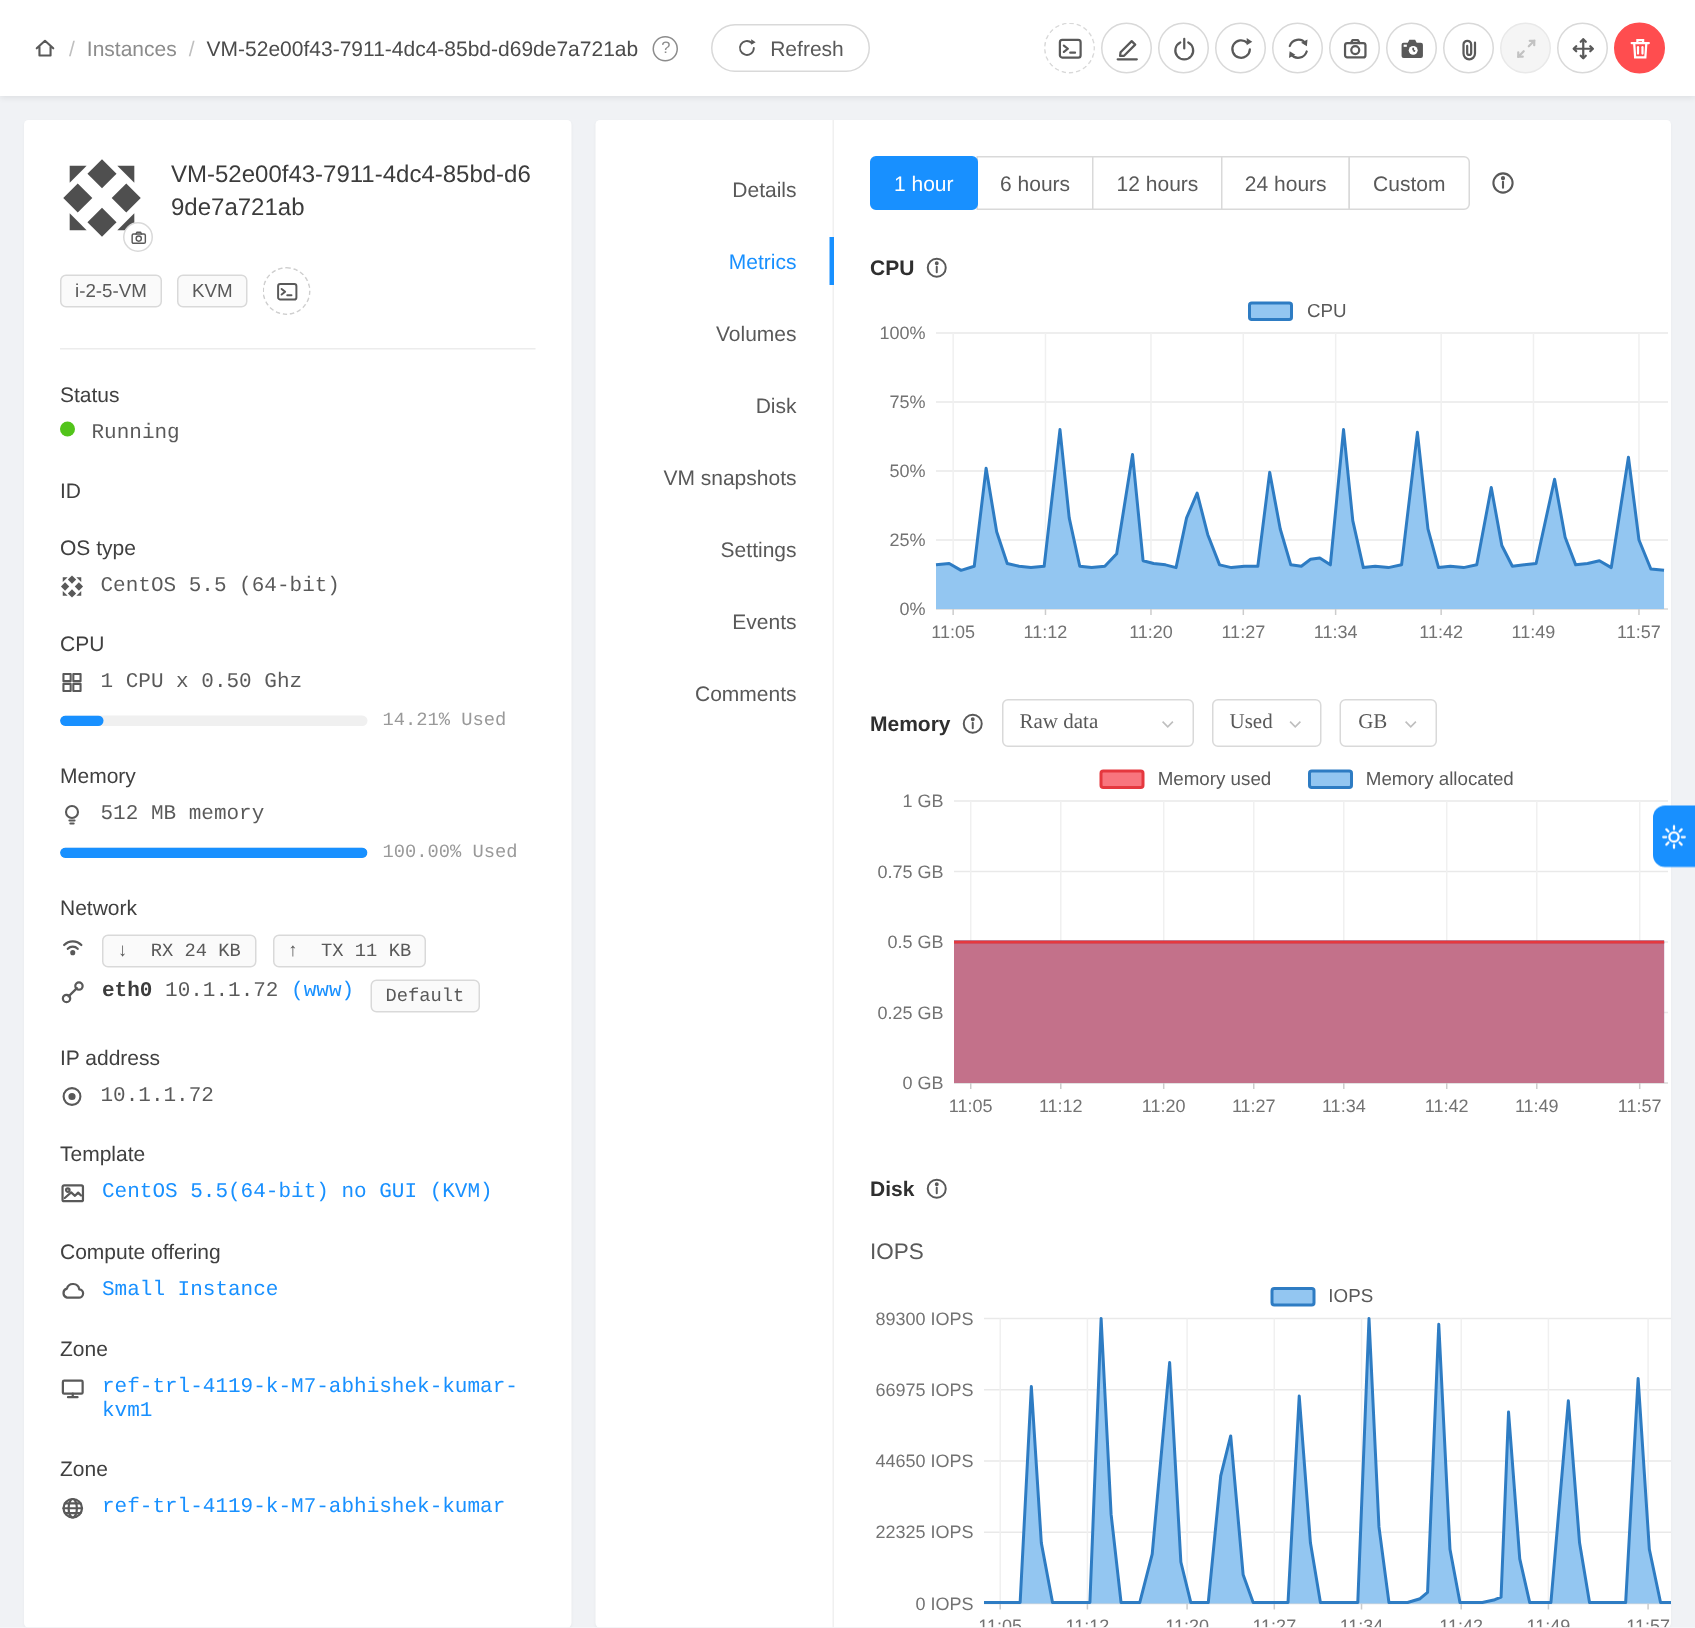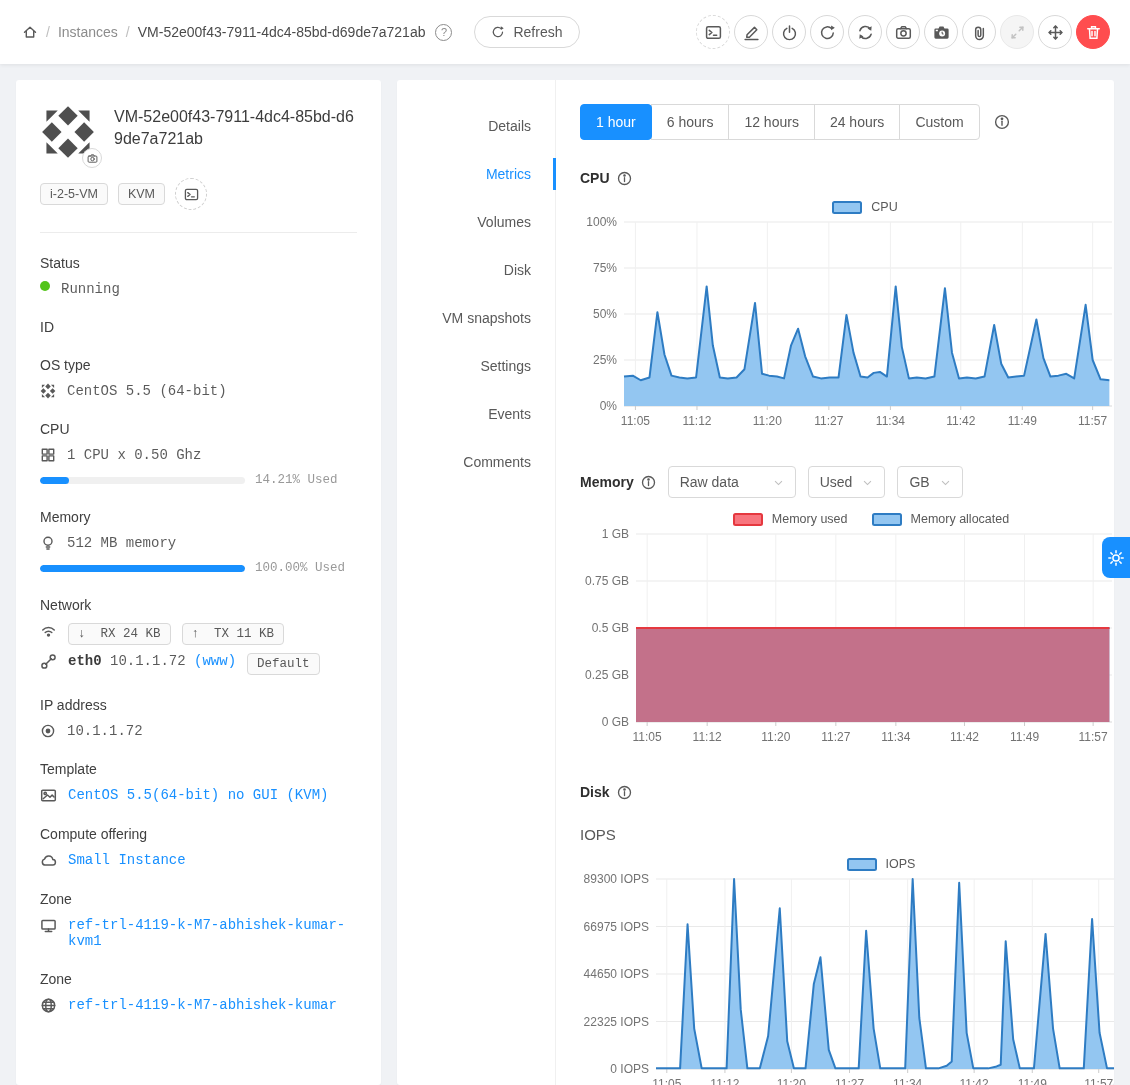--- a/index.html
+++ b/index.html
@@ -77,21 +77,21 @@
   .seg.active { background:#1890ff; border-color:#1890ff; color:#fff; z-index:2; border-radius:4px; }
   .info-i { margin-left:14px; }
   .chart-title { display:flex; align-items:center; gap:7px; font-weight:bold; color:#2f2f2f; }
   .legend { display:flex; justify-content:center; align-items:center; gap:10px; margin:14px 0 2px; }
   .legend-item { display:flex; align-items:center; gap:9px; }
   .swatch { width:30px; height:13px; border-radius:2.5px; border:2px solid transparent; }
   .legend-label { font-size:12.5px; color:#595959; }
   .mem-head { display:flex; align-items:center; gap:12px; margin-top:32px; }
   .select { height:32px; border:1px solid #d9d9d9; border-radius:4px; background:#fff;
     display:inline-flex; align-items:center; justify-content:space-between; gap:10px;
-    padding:4px 11px; color:#595959; cursor:pointer; }
+    padding:4px 11px; color:#595959; cursor:pointer;font-family:Liberation Serif, serif; }
   .sub-title { color:#595959; font-size:15px; margin-top:26px; }
   .gear-float { position:fixed; top:537px; right:0; width:28px; height:41px; background:#1890ff;
     border-radius:8px 0 0 8px; display:flex; align-items:center; justify-content:center;
     cursor:pointer; z-index:50; }
 </style>
 </head>
 <body>
 
 <div class="app-header">
   <div class="crumbs">

